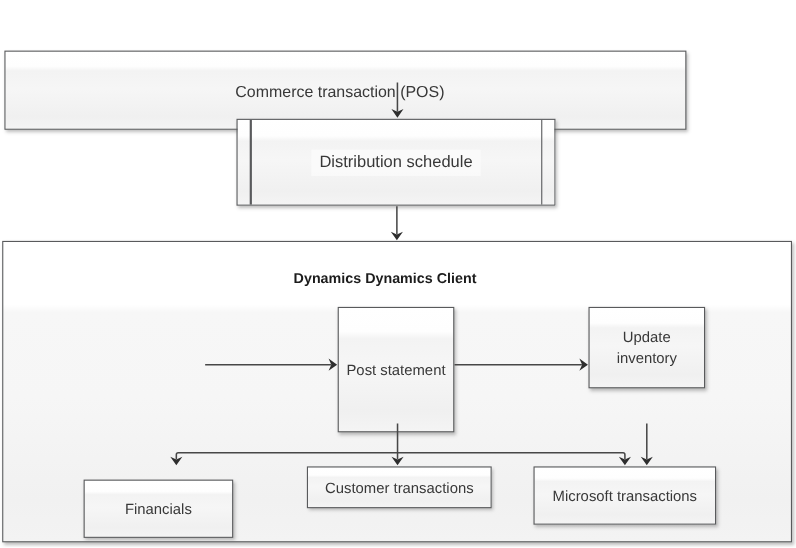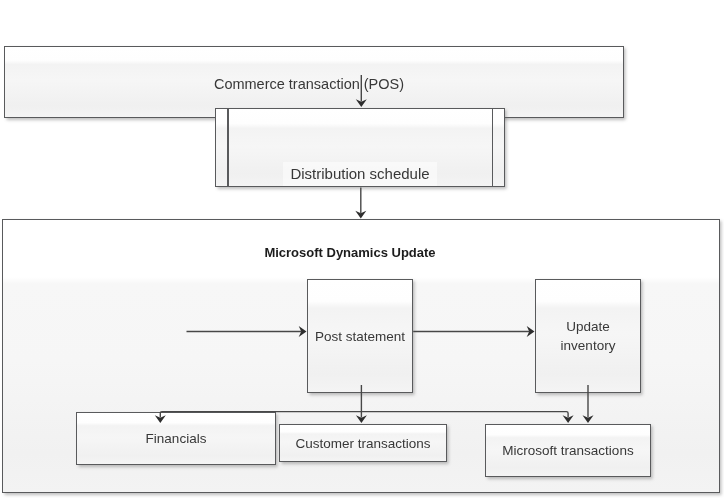--- a/index.html
+++ b/index.html
@@ -24,21 +24,21 @@
     color: #383838;
     font-size: 13.5px;
     line-height: 19px;
   }
   .node .lbl { display: inline-block; }
   .big-label { font-size: 15px; line-height: 20px; }
   #top-box .lbl { font-size: 14.5px; position: relative; left: -5px; top: 2px; }
   .backdrop { background: rgba(253,253,253,0.6); padding: 2px 7px; }
 
   #top-box    { left: 4px;   top: 2px;   width: 620px; height: 72px; margin-top: 44px; }
-  #dist-box   { left: 215px; top: 108px; width: 290px; height: 79px; align-items: flex-end; }
+  #dist-box   { left: 215px; top: 108px; width: 290px; height: 79px; }
   #dist-box::before, #dist-box::after {
     content: "";
     position: absolute;
     top: 0; bottom: 0;
     width: 1.5px;
     background: #595a5c;
   }
   #dist-box::before { left: 11px; }
   #dist-box::after  { right: 11px; }
 
@@ -54,24 +54,24 @@
     top: 23px;
     text-align: center;
     font-weight: bold;
     font-size: 13px;
     color: #1c1c1c;
   }
   #container-title .lbl { position: relative; left: -11px; }
 
   #calc-box   { left: 79px;  top: 279px; width: 107px; height: 106px; }
   #post-box   { left: 307px; top: 279px; width: 106px; height: 114px; }
-  #update-box { left: 535px; top: 279px; width: 106px; height: 114px; }
+  #update-box { left: 535px; top: 279px; width: 106px; height: 74px; }
   #calc-box .lbl, #update-box .lbl { width: 72px; }
 
-  #fin-box    { left: 76px;  top: 412px; width: 200px; height: 53px; }
+  #fin-box    { left: 76px;  top: 436px; width: 136px; height: 53px; }
   #cust-box   { left: 279px; top: 424px; width: 168px; height: 38px; }
   #inv-box    { left: 485px; top: 424px; width: 166px; height: 53px; }
 
   .connector-layer {
     position: absolute;
     left: 0; top: 0;
     width: 724px; height: 498px;
     pointer-events: none;
   }
   .edge { stroke: #474747; stroke-width: 1.4; fill: none; }
@@ -85,21 +85,21 @@
   <div class="node big-label" id="top-box">
     <span class="lbl">Commerce transaction (POS)</span>
   </div>
 
   <div class="node big-label" id="dist-box">
     <span class="lbl backdrop">Distribution schedule</span>
   </div>
 
   <div class="node" id="container-box">
     <div id="container-title">
-      <span class="lbl">Microsoft Dynamics Update</span>
+      <span class="lbl">Dynamics Dynamics Client</span>
     </div>
   </div>
 
 
   <div class="node" id="post-box">
     <span class="lbl">Post statement</span>
   </div>
 
   <div class="node" id="update-box">
     <span class="lbl">Update inventory</span>

